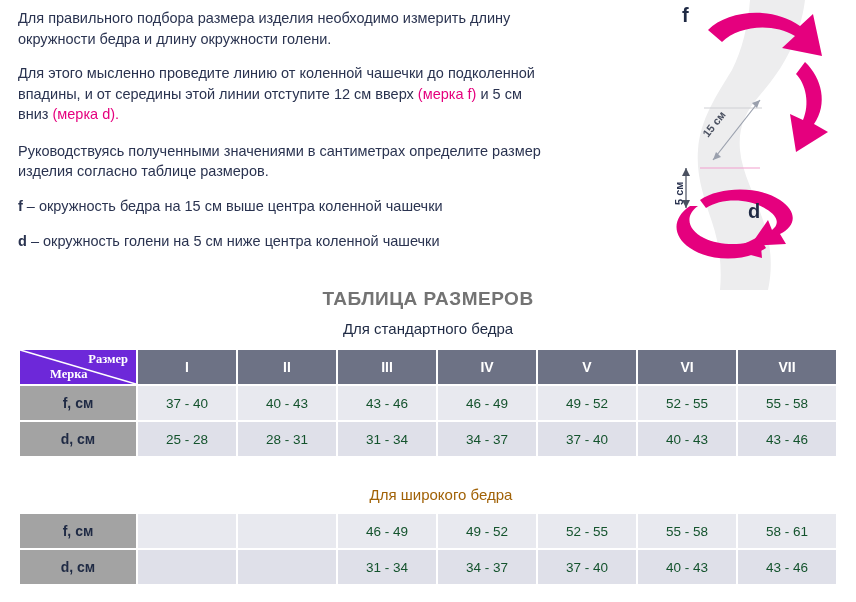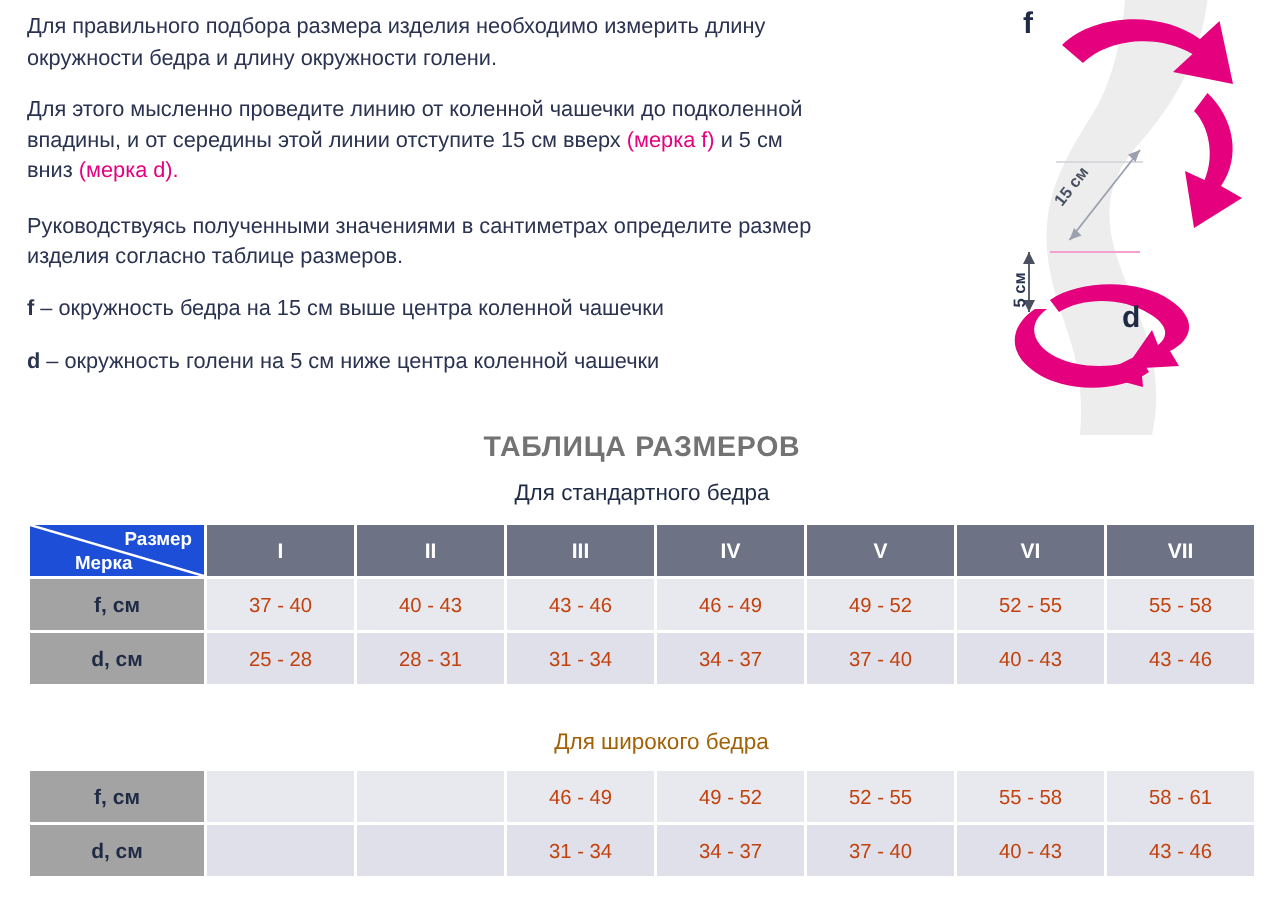--- a/index.html
+++ b/index.html
@@ -112,25 +112,26 @@
     padding: 0;
     height: 34px;
   }
   .hdr-cell {
     background: #6d7285;
     color: #ffffff;
     font-weight: bold;
     font-size: 14px;
   }
   .corner {
-    background: #1d4ed8;
+    background: #6d28d9;
     position: relative;
     padding: 0;
     overflow: hidden;
     height: 42px;
+    font-family: Liberation Serif, serif;
   }
   .corner .tri {
     position: absolute;
     left: 0; top: 0;
     width: 100%;
     height: 100%;
   }
   .corner .lbl-size {
     position: absolute;
     right: 8px;
@@ -149,41 +150,41 @@
     padding-left: 22px;
   }
   .rowlabel {
     background: #a3a3a3;
     color: #1f2a44;
     font-weight: bold;
     font-size: 14px;
   }
   .val {
     background: #e8e9ef;
-    color: #c2410c;
+    color: #14532d;
     font-size: 13.5px;
   }
   .val.alt {
     background: #dfe0e9;
   }
   .val.empty {
     background: #e8e9ef;
   }
   .val.empty.alt {
     background: #dfe0e9;
   }
 </style>
 </head>
 <body>
 
 <div class="page">
 
   <div class="intro">
     <p>Для правильного подбора размера изделия необходимо измерить длину окружности бедра и длину окружности голени.</p>
-    <p class="tight"><span>Для этого мысленно проведите линию от коленной чашечки до подколенной впадины, и от середины этой линии отступите 15 см вверх </span><span class="pink">(мерка f)</span><span> и 5 см вниз </span><span class="pink">(мерка d).</span></p>
+    <p class="tight"><span>Для этого мысленно проведите линию от коленной чашечки до подколенной впадины, и от середины этой линии отступите 12 см вверх </span><span class="pink">(мерка f)</span><span> и 5 см вниз </span><span class="pink">(мерка d).</span></p>
     <p>Руководствуясь полученными значениями в сантиметрах определите размер изделия согласно таблице размеров.</p>
     <p class="legend"><b>f</b><span> – окружность бедра на 15 см выше центра коленной чашечки</span></p>
     <p class="legend"><b>d</b><span> – окружность голени на 5 см ниже центра коленной чашечки</span></p>
   </div>
 
   <div class="figure">
     <svg width="256" height="290" viewBox="0 0 256 290" xmlns="http://www.w3.org/2000/svg">
 
       <g>
         <path d="M150 0 L205 0 C200 40 182 70 160 95 C145 112 138 128 140 150 C142 175 158 200 166 230 C172 252 172 272 168 290 L120 290 C122 268 120 246 112 222 C104 198 96 176 98 150 C100 120 116 96 132 70 C142 50 148 26 150 0 Z" fill="#ededee"></path>

